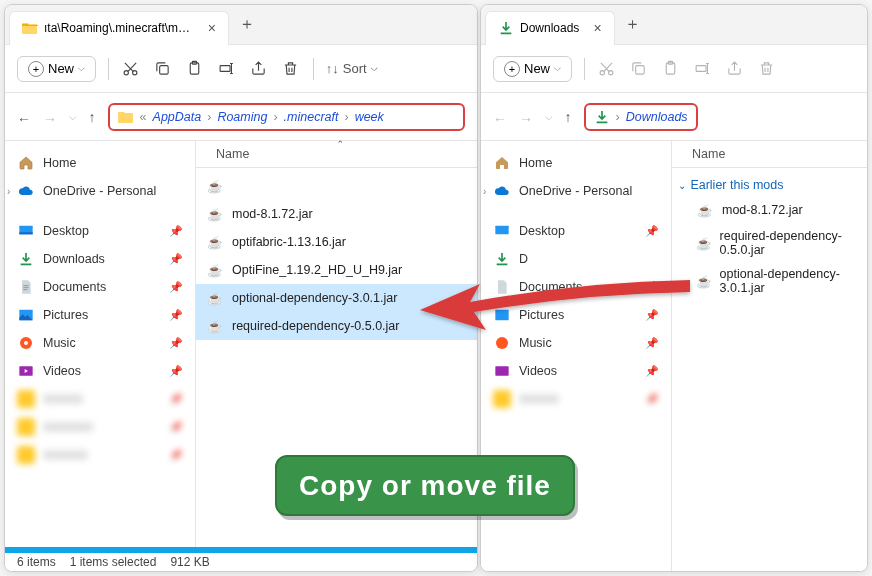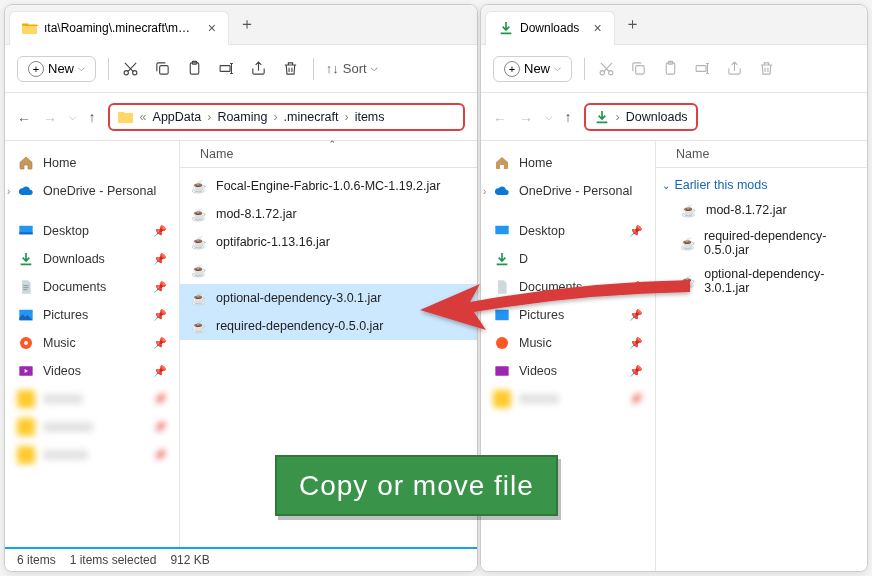--- a/index.html
+++ b/index.html
@@ -20,44 +20,44 @@
 .btn-new { display: flex; align-items: center; gap: 4px; border: 1px solid #d0d0d0; border-radius: 6px; padding: 4px 10px; font-size: 13px; cursor: pointer; background: #fff; }
 .tb-icon { width: 20px; height: 20px; display: inline-flex; align-items: center; justify-content: center; color: #333; cursor: pointer; }
 .tb-sep { width: 1px; height: 22px; background: #d0d0d0; }
 .tb-more { display: flex; align-items: center; gap: 4px; font-size: 13px; color: #555; cursor: pointer; }
 
 .navrow { display: flex; align-items: center; gap: 12px; padding: 8px 12px; height: 48px; border-bottom: 1px solid #e5e5e5; }
 .nav-arrow { color: #555; font-size: 14px; cursor: pointer; }
 .nav-arrow.disabled { color: #bbb; }
 .breadcrumb { display: flex; align-items: center; gap: 6px; border: 2.5px solid #d94141; border-radius: 6px; padding: 4px 8px; font-size: 12.5px; flex: 1; min-width: 0; }
 .crumb-sep { color: #888; }
-.crumb { color: #0f172a; cursor: pointer; }
+.crumb { color: #1d4ed8; cursor: pointer; font-style: italic; }
 
 .body { display: flex; flex: 1; min-height: 0; }
-.sidebar { width: 175px; border-right: 1px solid #e5e5e5; padding: 8px 0; overflow-y: hidden; background: #fff; }
+.sidebar { width: 191px; border-right: 1px solid #e5e5e5; padding: 8px 0; overflow-y: hidden; background: #fff; }
 .side-item { display: flex; align-items: center; gap: 8px; padding: 5px 12px; font-size: 12.5px; color: #333; cursor: pointer; position: relative; }
 .side-item .chev { position: absolute; left: 2px; color: #888; font-size: 10px; }
 .side-item .pin { margin-left: auto; color: #999; font-size: 11px; }
 .side-icon { width: 18px; height: 18px; display: inline-flex; align-items: center; justify-content: center; }
 .side-blur { filter: blur(3px); opacity: 0.85; }
 .side-gap { height: 12px; }
 
 .content { flex: 1; display: flex; flex-direction: column; min-width: 0; background: #fff; }
 .col-header { display: flex; align-items: center; gap: 10px; padding: 6px 20px; border-bottom: 1px solid #e5e5e5; font-size: 12.5px; color: #555; position: relative; }
 .col-header .sort-ind { font-size: 9px; color: #555; }
 .filelist { flex: 1; padding-top: 4px; overflow: hidden; }
 .file-row { display: flex; align-items: center; gap: 8px; padding: 5px 14px 5px 10px; font-size: 12.5px; color: #222; cursor: pointer; }
 .file-row.selected { background: #cce8ff; }
 .file-icon { width: 18px; height: 18px; display: inline-flex; align-items: center; justify-content: center; }
 .group-header { display: flex; align-items: center; gap: 4px; padding: 6px 12px 4px 6px; font-size: 12.5px; color: #1367b8; cursor: pointer; }
 
-.statusbar { display: flex; gap: 14px; align-items: center; padding: 4px 12px; font-size: 12px; color: #444; border-top: 2px solid #0ea5e9; height: 24px; background: #fff; }
+.statusbar { display: flex; gap: 14px; align-items: center; padding: 4px 12px; font-size: 12px; color: #444; border-top: 6px solid #0ea5e9; height: 24px; background: #fff; }
 
 .arrow-overlay { position: absolute; pointer-events: none; }
-.banner { position: absolute; background: #39944a; border: 2px solid #2e783b; color: #fff; font-family: monospace; font-size: 28px; letter-spacing: 1px; padding: 12px 22px; box-shadow: 3px 4px 0 rgba(0,0,0,0.25); border-radius: 0; }
+.banner { position: absolute; background: #39944a; border: 2px solid #2e783b; color: #fff; font-family: monospace; font-size: 28px; letter-spacing: 1px; padding: 12px 22px; box-shadow: 3px 4px 0 rgba(0,0,0,0.25); border-radius: 12px; font-weight: bold; }
 
 svg { display: block; }
 </style>
 </head>
 <body>
 
 <div class="window" id="win-left">
   <div class="titlebar">
     <div class="tab">
       <span class="tab-icon">
@@ -133,21 +133,21 @@
             <path d="M1 3h5l1 1h8v9a1 1 0 0 1-1 1H1a1 1 0 0 1-1-1V4a1 1 0 0 1 1-1z" fill="#ffd667"></path>
           </svg>
         </span>
       <span class="crumb-sep">«</span>
       <span class="crumb">AppData</span>
       <span class="crumb-sep">›</span>
       <span class="crumb">Roaming</span>
       <span class="crumb-sep">›</span>
       <span class="crumb">.minecraft</span>
       <span class="crumb-sep">›</span>
-      <span class="crumb">items</span>
+      <span class="crumb">week</span>
     </div>
   </div>
 
   <div class="body">
     <div class="sidebar">
       <div class="side-item">
         <span class="side-icon">
             <svg width="16" height="16" viewBox="0 0 24 24">
               <path d="M3 11 12 3l9 8v9a1 1 0 0 1-1 1h-5v-6h-6v6H4a1 1 0 0 1-1-1z" fill="#c79a5b" stroke="#a67c44" stroke-width="1"></path>
             </svg>
@@ -241,32 +241,32 @@
     </div>
 
     <div class="content">
       <div class="col-header">
         <span>Name</span>
         <span class="sort-ind" style="position:absolute;left:50%;top:-2px;">⌃</span>
       </div>
       <div class="filelist">
         <div class="file-row">
             <span class="file-icon">☕</span>
-            <span>Focal-Engine-Fabric-1.0.6-MC-1.19.2.jar</span>
           </div>
         <div class="file-row">
             <span class="file-icon">☕</span>
             <span>mod-8.1.72.jar</span>
           </div>
         <div class="file-row">
             <span class="file-icon">☕</span>
             <span>optifabric-1.13.16.jar</span>
           </div>
         <div class="file-row">
             <span class="file-icon">☕</span>
+            <span>OptiFine_1.19.2_HD_U_H9.jar</span>
           </div>
         <div class="file-row selected">
             <span class="file-icon">☕</span>
             <span>optional-dependency-3.0.1.jar</span>
           </div>
         <div class="file-row selected">
             <span class="file-icon">☕</span>
             <span>required-dependency-0.5.0.jar</span>
           </div>
       </div>

